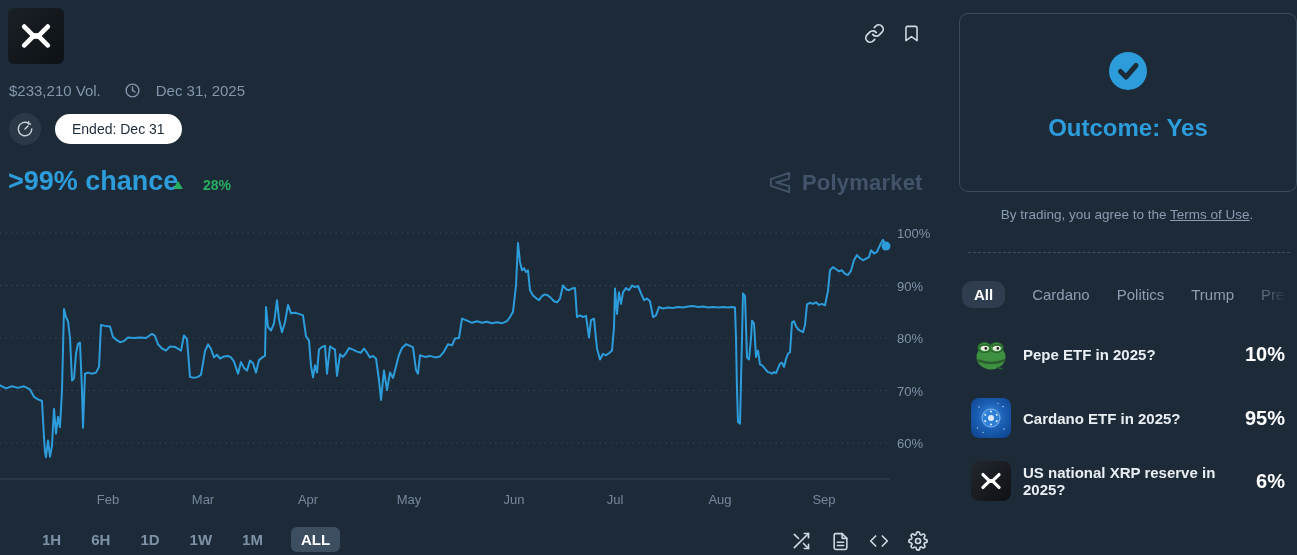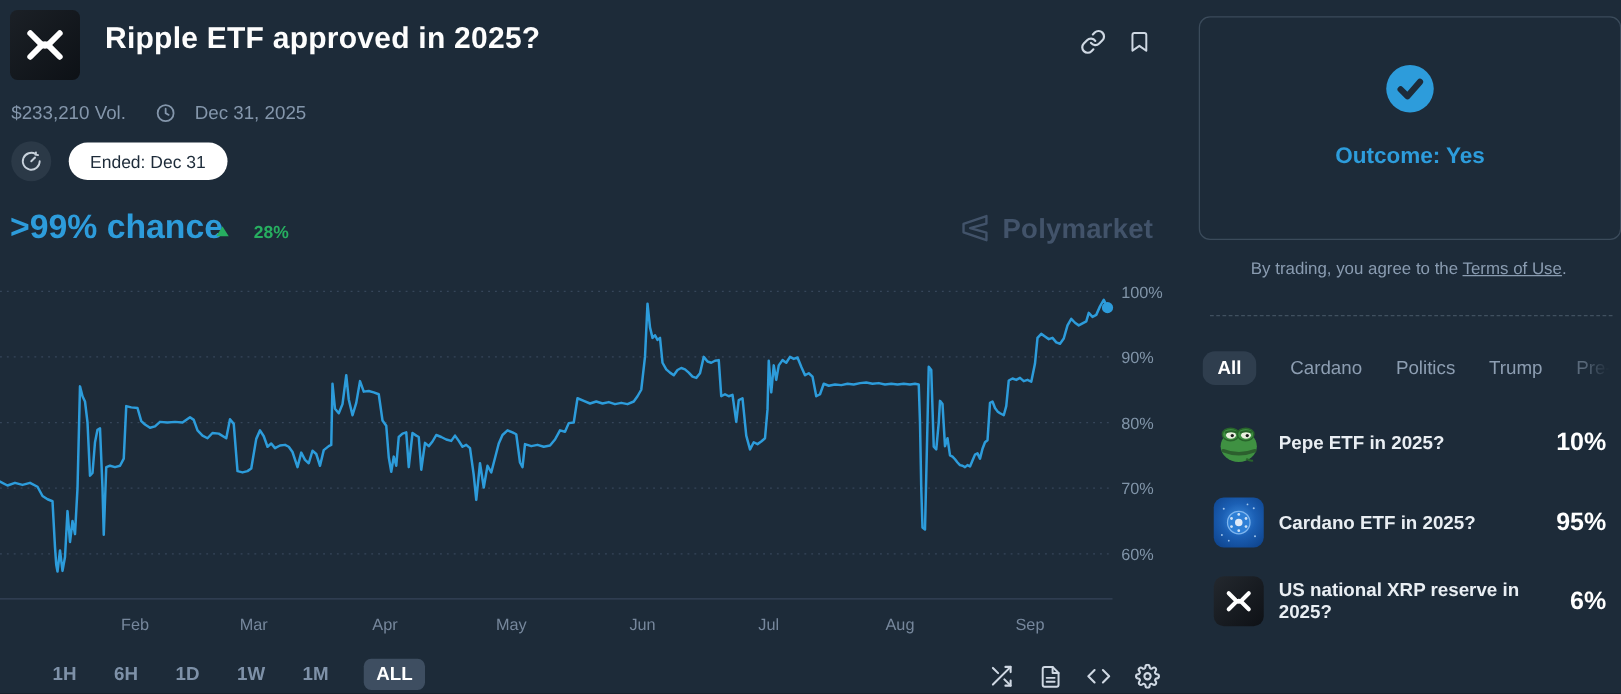--- a/index.html
+++ b/index.html
@@ -41,21 +41,21 @@
   .priceline{fill:none;stroke-width:2;stroke-linejoin:round;stroke-linecap:round;}
   
   .ranges{position:absolute;left:40px;top:527px;display:flex;align-items:flex-start;gap:26px;}
   .range-btn{font-size:15px;font-weight:700;color:#7e91a8;cursor:pointer;padding:4px 2px;}
   .range-btn.active{background:#3e4e61;color:#ffffff;border-radius:6px;padding:4px 10px;}
   .chart-tools{position:absolute;left:789px;top:529px;display:flex;align-items:center;gap:15px;color:#cfd8e3;}
   
   .outcome-card{position:absolute;left:959px;top:13px;width:336px;height:177px;border:1px solid #3b4b5b;
     border-radius:9px;display:flex;flex-direction:column;align-items:center;}
   .check-wrap{margin-top:36px;}
-  .outcome-text{margin-top:22px;font-size:18px;font-weight:700;color:#2d9cdb;}
+  .outcome-text{margin-top:22px;font-size:24px;font-weight:700;color:#2d9cdb;}
   .terms{position:absolute;left:959px;top:207px;width:336px;text-align:center;color:#8a9cb1;font-size:13.5px;}
   .terms a{color:#8a9cb1;text-decoration:underline;cursor:pointer;}
   .dash-divider{position:absolute;left:968px;top:252px;width:322px;border-top:1px dashed #40505f;}
   .tabs{position:absolute;left:962px;top:278px;width:335px;height:32px;display:flex;align-items:center;
     gap:27px;overflow:hidden;}
   .tab{font-size:15px;font-weight:500;color:#8d9eb2;cursor:pointer;white-space:nowrap;}
   .tab.active{background:#2f3e4e;color:#ffffff;font-weight:700;border-radius:10px;padding:5px 12px;}
   .tab.faded{opacity:.55;-webkit-mask-image:linear-gradient(90deg,#000 20%,transparent 95%);
     mask-image:linear-gradient(90deg,#000 20%,transparent 95%);}
   .market-row{position:absolute;left:959px;width:338px;height:56px;display:flex;align-items:center;cursor:pointer;}
@@ -71,21 +71,20 @@
 <body>
 
 <div id="app">
 
   <div class="logo">
     <svg width="44" height="44" viewBox="0 0 56 56">
       <path d="M13 16 L23.5 26.5 Q28 30.7 32.5 26.5 L43 16" fill="none" stroke="#ffffff" stroke-width="6" stroke-linecap="round"></path>
       <path d="M13 40 L23.5 29.5 Q28 25.3 32.5 29.5 L43 40" fill="none" stroke="#ffffff" stroke-width="6" stroke-linecap="round"></path>
     </svg>
   </div>
-  <div class="page-title">Ripple ETF approved in 2025?</div>
 
   <div class="header-actions">
     <div class="icon-btn">
       <svg width="21" height="21" viewBox="0 0 24 24" fill="none" stroke="currentColor" stroke-width="2" stroke-linecap="round" stroke-linejoin="round">
         <path d="M10 13a5 5 0 0 0 7.54.54l3-3a5 5 0 0 0-7.07-7.07l-1.72 1.71"></path>
         <path d="M14 11a5 5 0 0 0-7.54-.54l-3 3a5 5 0 0 0 7.07 7.07l1.71-1.71"></path>
       </svg>
     </div>
     <div class="icon-btn">
       <svg width="19" height="21" viewBox="0 0 24 24" fill="none" stroke="currentColor" stroke-width="2" stroke-linecap="round" stroke-linejoin="round">

